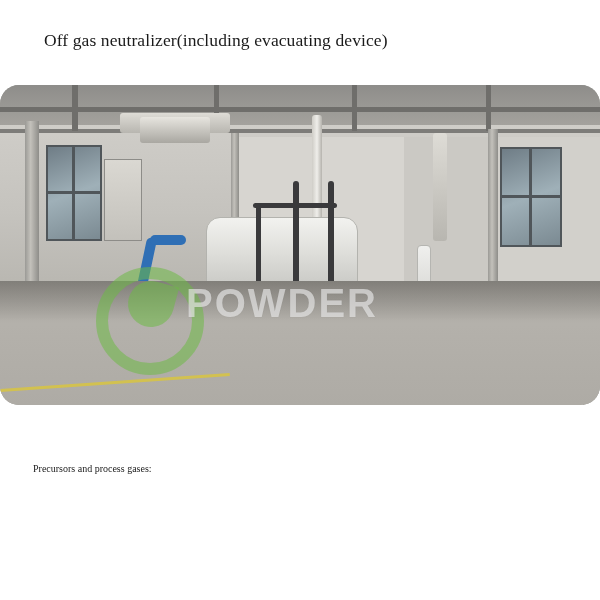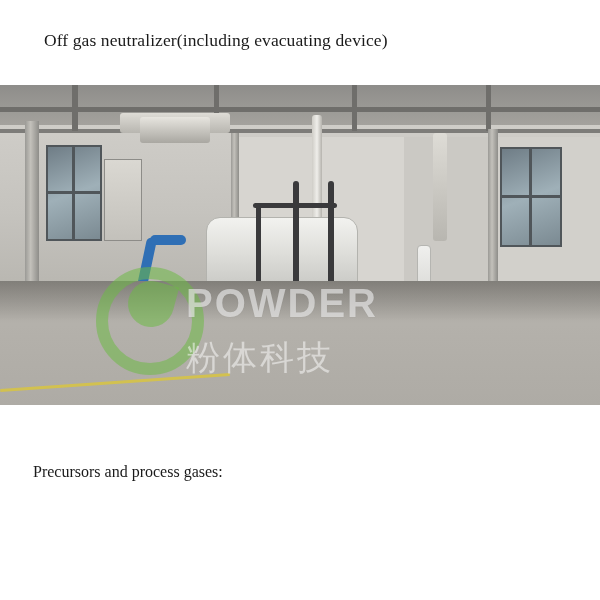--- a/index.html
+++ b/index.html
@@ -32,20 +32,21 @@
 
   
   .photo {
     position: absolute;
     left: 0;
     top: 85px;
     width: 600px;
     height: 320px;
     overflow: hidden;
     background: #9a9a94;
+    border-radius: 19px;
   }
   
   .floor {
     position: absolute;
     left: 0;
     top: 196px;
     width: 600px;
     height: 124px;
     background: linear-gradient(180deg, #a9a6a0 0%, #b4b1ab 35%, #aeaba5 100%);
   }
@@ -271,21 +272,21 @@
     color: rgba(255,255,255,0.5);
     font-family: "DejaVu Sans", sans-serif;
     letter-spacing: 3px;
   }
 
   
   .caption-1 {
     position: absolute;
     left: 33px;
     top: 463px;
-    font-size: 16px;
+    font-size: 10px;
     color: #1a1a1a;
     font-family: "Liberation Serif", serif;
   }
   .caption-2 {
     position: absolute;
     left: 33px;
     top: 508px;
     font-size: 15.5px;
     color: #1a1a1a;
     font-family: "Liberation Serif", serif;
@@ -385,20 +386,19 @@
     <div class="cab-panel" style="left:494px;top:318px;width:80px;height:64px;background:#d5d5d1;"></div>
 
     <div class="floor"></div>
     <div class="floor-shadow"></div>
     <div class="floor-line" style="left:0;top:296px;width:230px;transform:rotate(-4deg);"></div>
 
     <div class="watermark">
       <div class="wm-ring"></div>
       <div class="wm-leaf"></div>
       <div class="wm-text-top">POWDER</div>
-      <div class="wm-text-bottom">粉体科技</div>
     </div>
 
   </div>
 
   <div class="caption-1">Precursors and process gases:</div>
 
 </div>
 
 </body></html>

